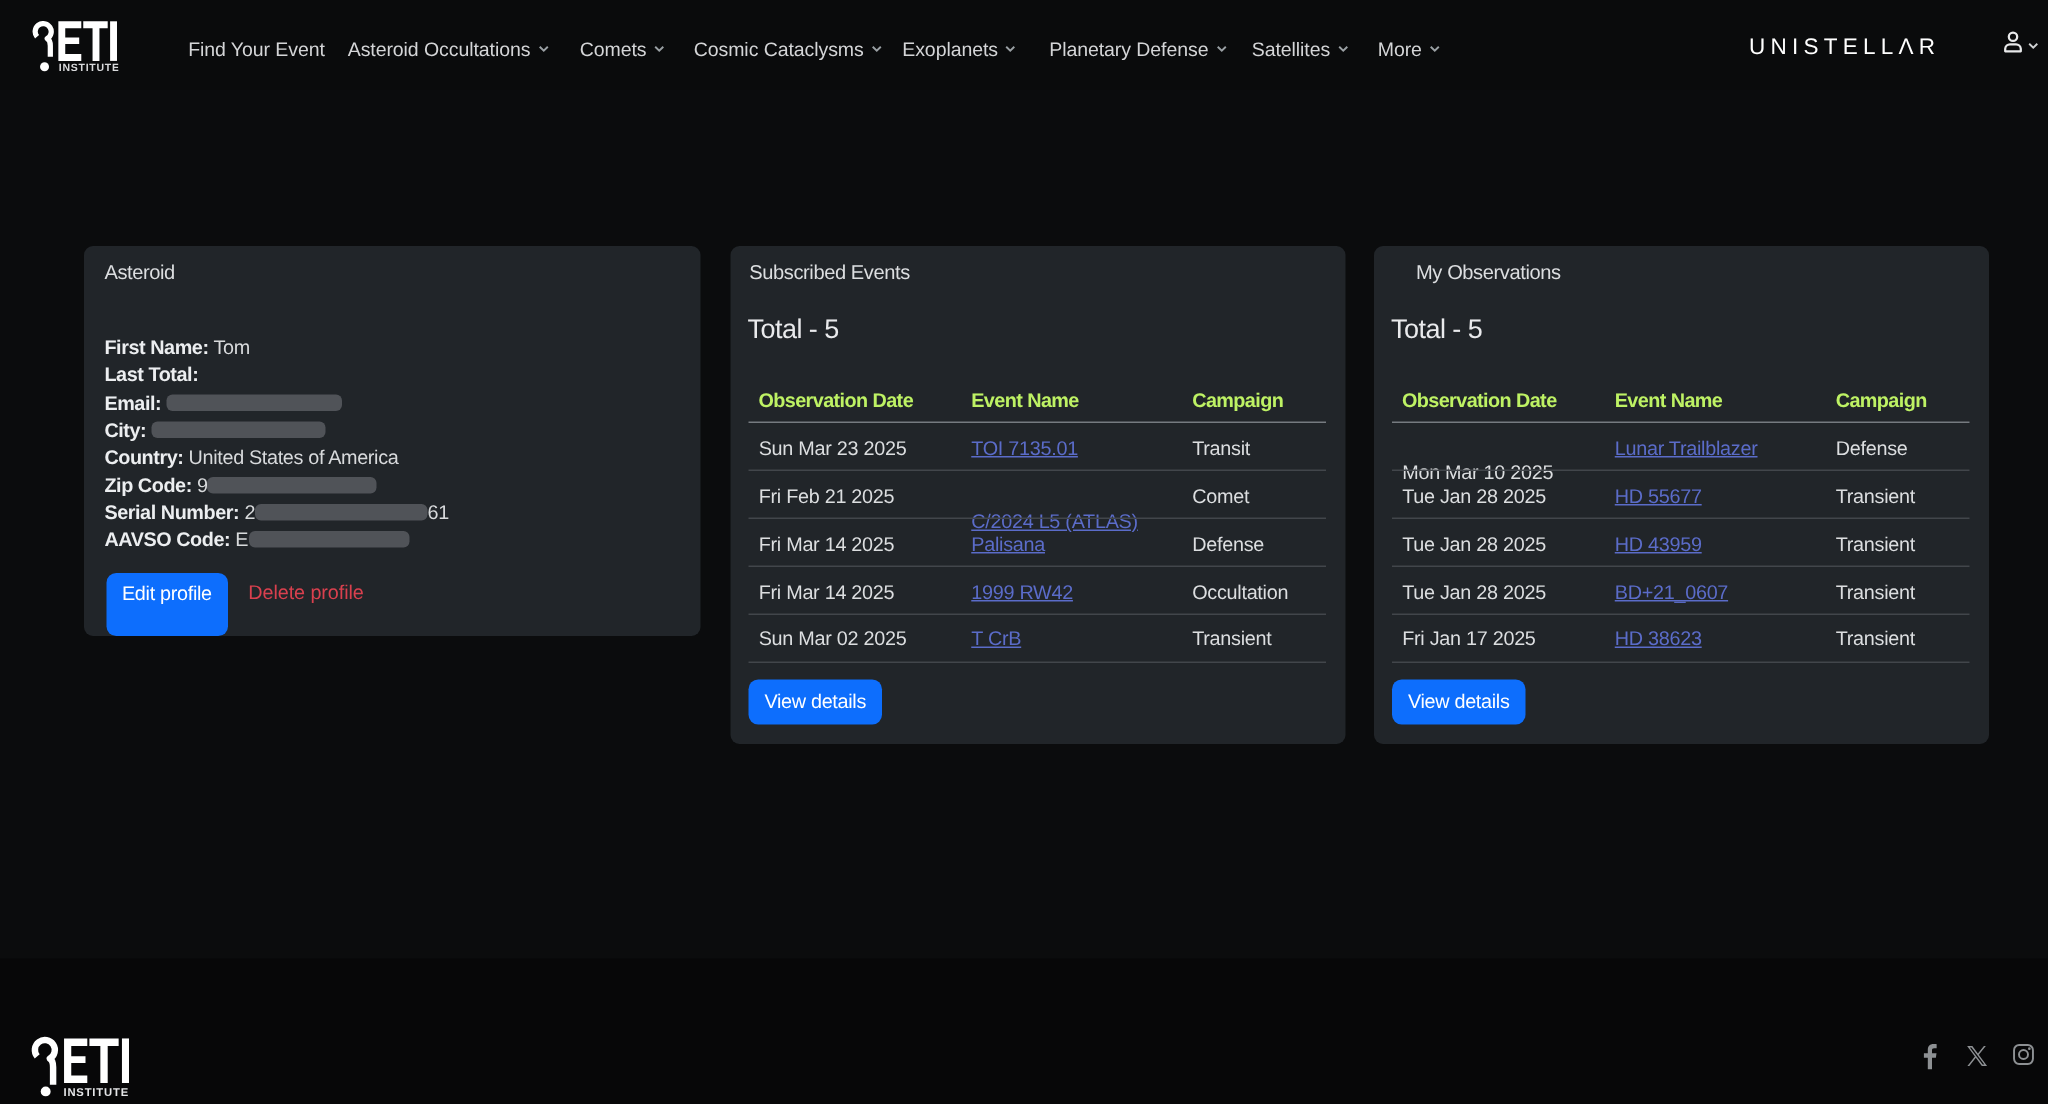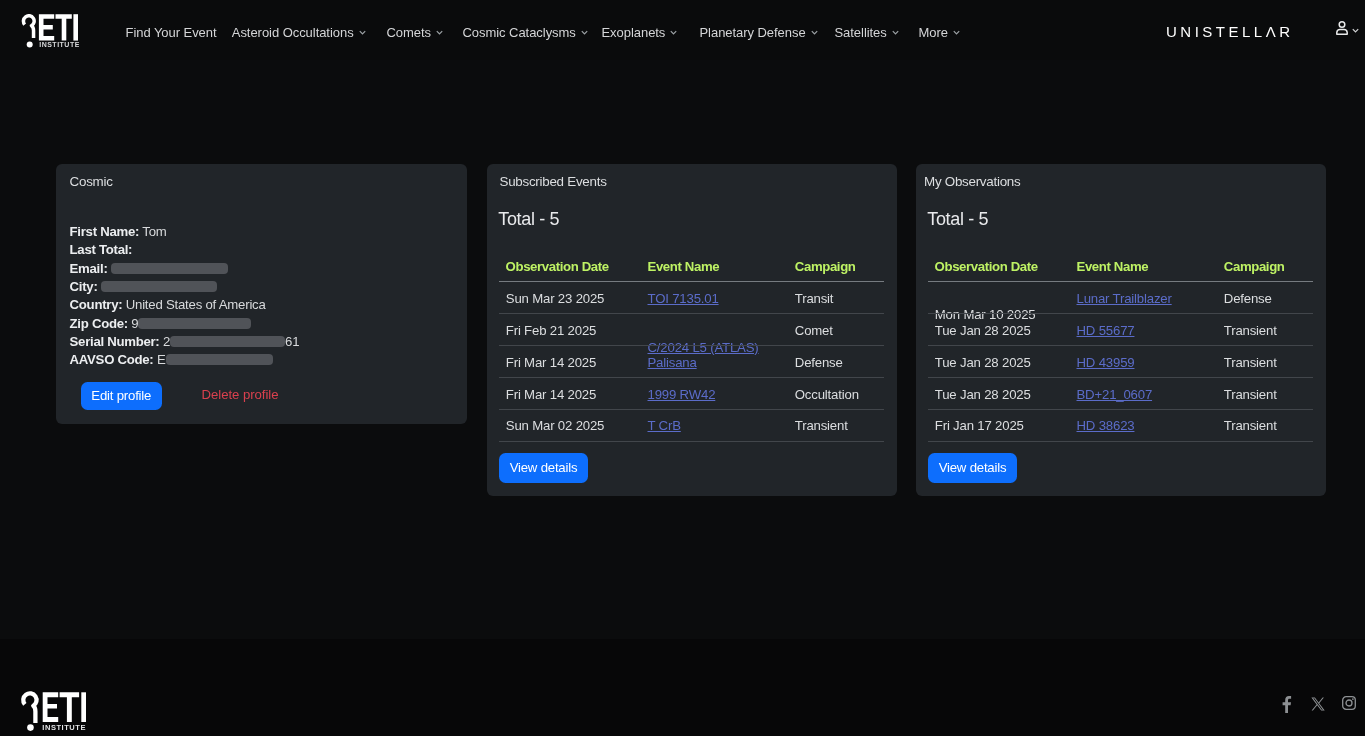--- a/index.html
+++ b/index.html
@@ -65,31 +65,31 @@
 
 <svg class="abs" style="left:1334px; top:20px;" width="16" height="16" viewBox="0 0 16 16">
   <circle cx="8" cy="4.5" r="2.8" fill="none" stroke="#e8e9ea" stroke-width="1.5"></circle>
   <path d="M2.8 14.2 V12.5 A3.2 3.2 0 0 1 6 9.6 H10 A3.2 3.2 0 0 1 13.2 12.5 V14.2 Z" fill="none" stroke="#e8e9ea" stroke-width="1.5" stroke-linejoin="round"></path>
 </svg>
 <svg class="abs" style="left:1351px; top:26px;" width="9" height="9" viewBox="0 0 10 10">
     <path d="M2 3.5 L5 6.5 L8 3.5" stroke="#cfd1d3" stroke-width="1.4" fill="none"></path>
   </svg>
 
 <div class="card" id="card1" style="left:56px; top:164px; width:411px; height:260px;">
-  <div class="card-title" style="left:13.6px; top:10px;">Cosmic</div>
+  <div class="card-title" style="left:13.6px; top:10px;">Asteroid</div>
   <div class="pline" style="top:60.1px;text-align:right;"><span class="plabel">First Name:</span> Tom</div>
   <div class="pline" style="top:78.4px;"><span class="plabel">Last Total:</span></div>
   <div class="pline" style="top:96.8px;"><span class="plabel">Email:</span> <span class="redact" style="width:117px;"></span></div>
   <div class="pline" style="top:115.1px;text-align:center;"><span class="plabel">City:</span> <span class="redact" style="width:116px;"></span></div>
   <div class="pline" style="top:133.4px;"><span class="plabel">Country:</span> United States of America</div>
   <div class="pline" style="top:151.8px;"><span class="plabel">Zip Code:</span> 9<span class="redact" style="width:113px;"></span></div>
   <div class="pline" style="top:170.1px;"><span class="plabel">Serial Number:</span> 2<span class="redact" style="width:115px;"></span>61</div>
   <div class="pline" style="top:188.4px;"><span class="plabel">AAVSO Code:</span> E<span class="redact" style="width:107px;"></span></div>
-  <div class="btn" style="left:25px; top:217.7px; width:80.5px; height:28px; line-height:28.6px;">Edit profile</div>
-  <div class="abs" style="left:109.5px; top:222.5px; color:#d9404e; font-size:13.2px; letter-spacing:-0.05px;margin-left:36px;">Delete profile</div>
+  <div class="btn" style="left:15px; top:217.7px; width:80.5px; height:42px; line-height:28.6px;">Edit profile</div>
+  <div class="abs" style="left:109.5px; top:222.5px; color:#d9404e; font-size:13.2px; letter-spacing:-0.05px;">Delete profile</div>
 </div>
 
 <div class="card" id="card2" style="left:487px; top:164px; width:410px; height:332px;">
   <div class="card-title" style="left:12.5px; top:10px;">Subscribed Events</div>
   <div class="abs" style="left:11.3px; top:45px; color:#e9eaec; font-size:18px; letter-spacing:-0.35px;">Total - 5</div>
   <div class="th" style="left:18.6px; top:95px;">Observation Date</div>
   <div class="th" style="left:160.5px; top:95px;">Event Name</div>
   <div class="th" style="left:307.8px; top:95px;">Campaign</div>
   <div class="hline hd" style="left:12px; top:117px; width:384.5px;"></div>
   <div class="td" style="left:18.8px; top:127px;">Sun Mar 23 2025</div>
@@ -109,21 +109,21 @@
     <div class="td" style="left:307.8px; top:222.6px;">Occultation</div>
   <div class="hline" style="left:12px; top:245px; width:384.5px;"></div>
   <div class="td" style="left:18.8px; top:254.4px;">Sun Mar 02 2025</div>
     <div class="td" style="left:160.5px; top:254.4px;"><a>T CrB</a></div>
     <div class="td" style="left:307.8px; top:254.4px;">Transient</div>
   <div class="hline" style="left:12px; top:277px; width:384.5px;"></div>
   <div class="btn" style="left:12px; top:289px; width:89px; height:29.5px; line-height:29.5px;">View details</div>
 </div>
 
 <div class="card" id="card3" style="left:916px; top:164px; width:410px; height:332px;">
-  <div class="card-title" style="left:8px; top:10px;">My Observations</div>
+  <div class="card-title" style="left:28px; top:10px;">My Observations</div>
   <div class="abs" style="left:11.3px; top:45px; color:#e9eaec; font-size:18px; letter-spacing:-0.35px;">Total - 5</div>
   <div class="th" style="left:18.6px; top:95px;">Observation Date</div>
   <div class="th" style="left:160.5px; top:95px;">Event Name</div>
   <div class="th" style="left:307.8px; top:95px;">Campaign</div>
   <div class="hline hd" style="left:12px; top:117px; width:384.5px;"></div>
   <div class="td" style="left:18.8px; top:127px;margin-top:16px;">Mon Mar 10 2025</div>
     <div class="td" style="left:160.5px; top:127px;"><a>Lunar Trailblazer</a></div>
     <div class="td" style="left:307.8px; top:127px;">Defense</div>
   <div class="hline" style="left:12px; top:149px; width:384.5px;"></div>
   <div class="td" style="left:18.8px; top:159px;">Tue Jan 28 2025</div>

